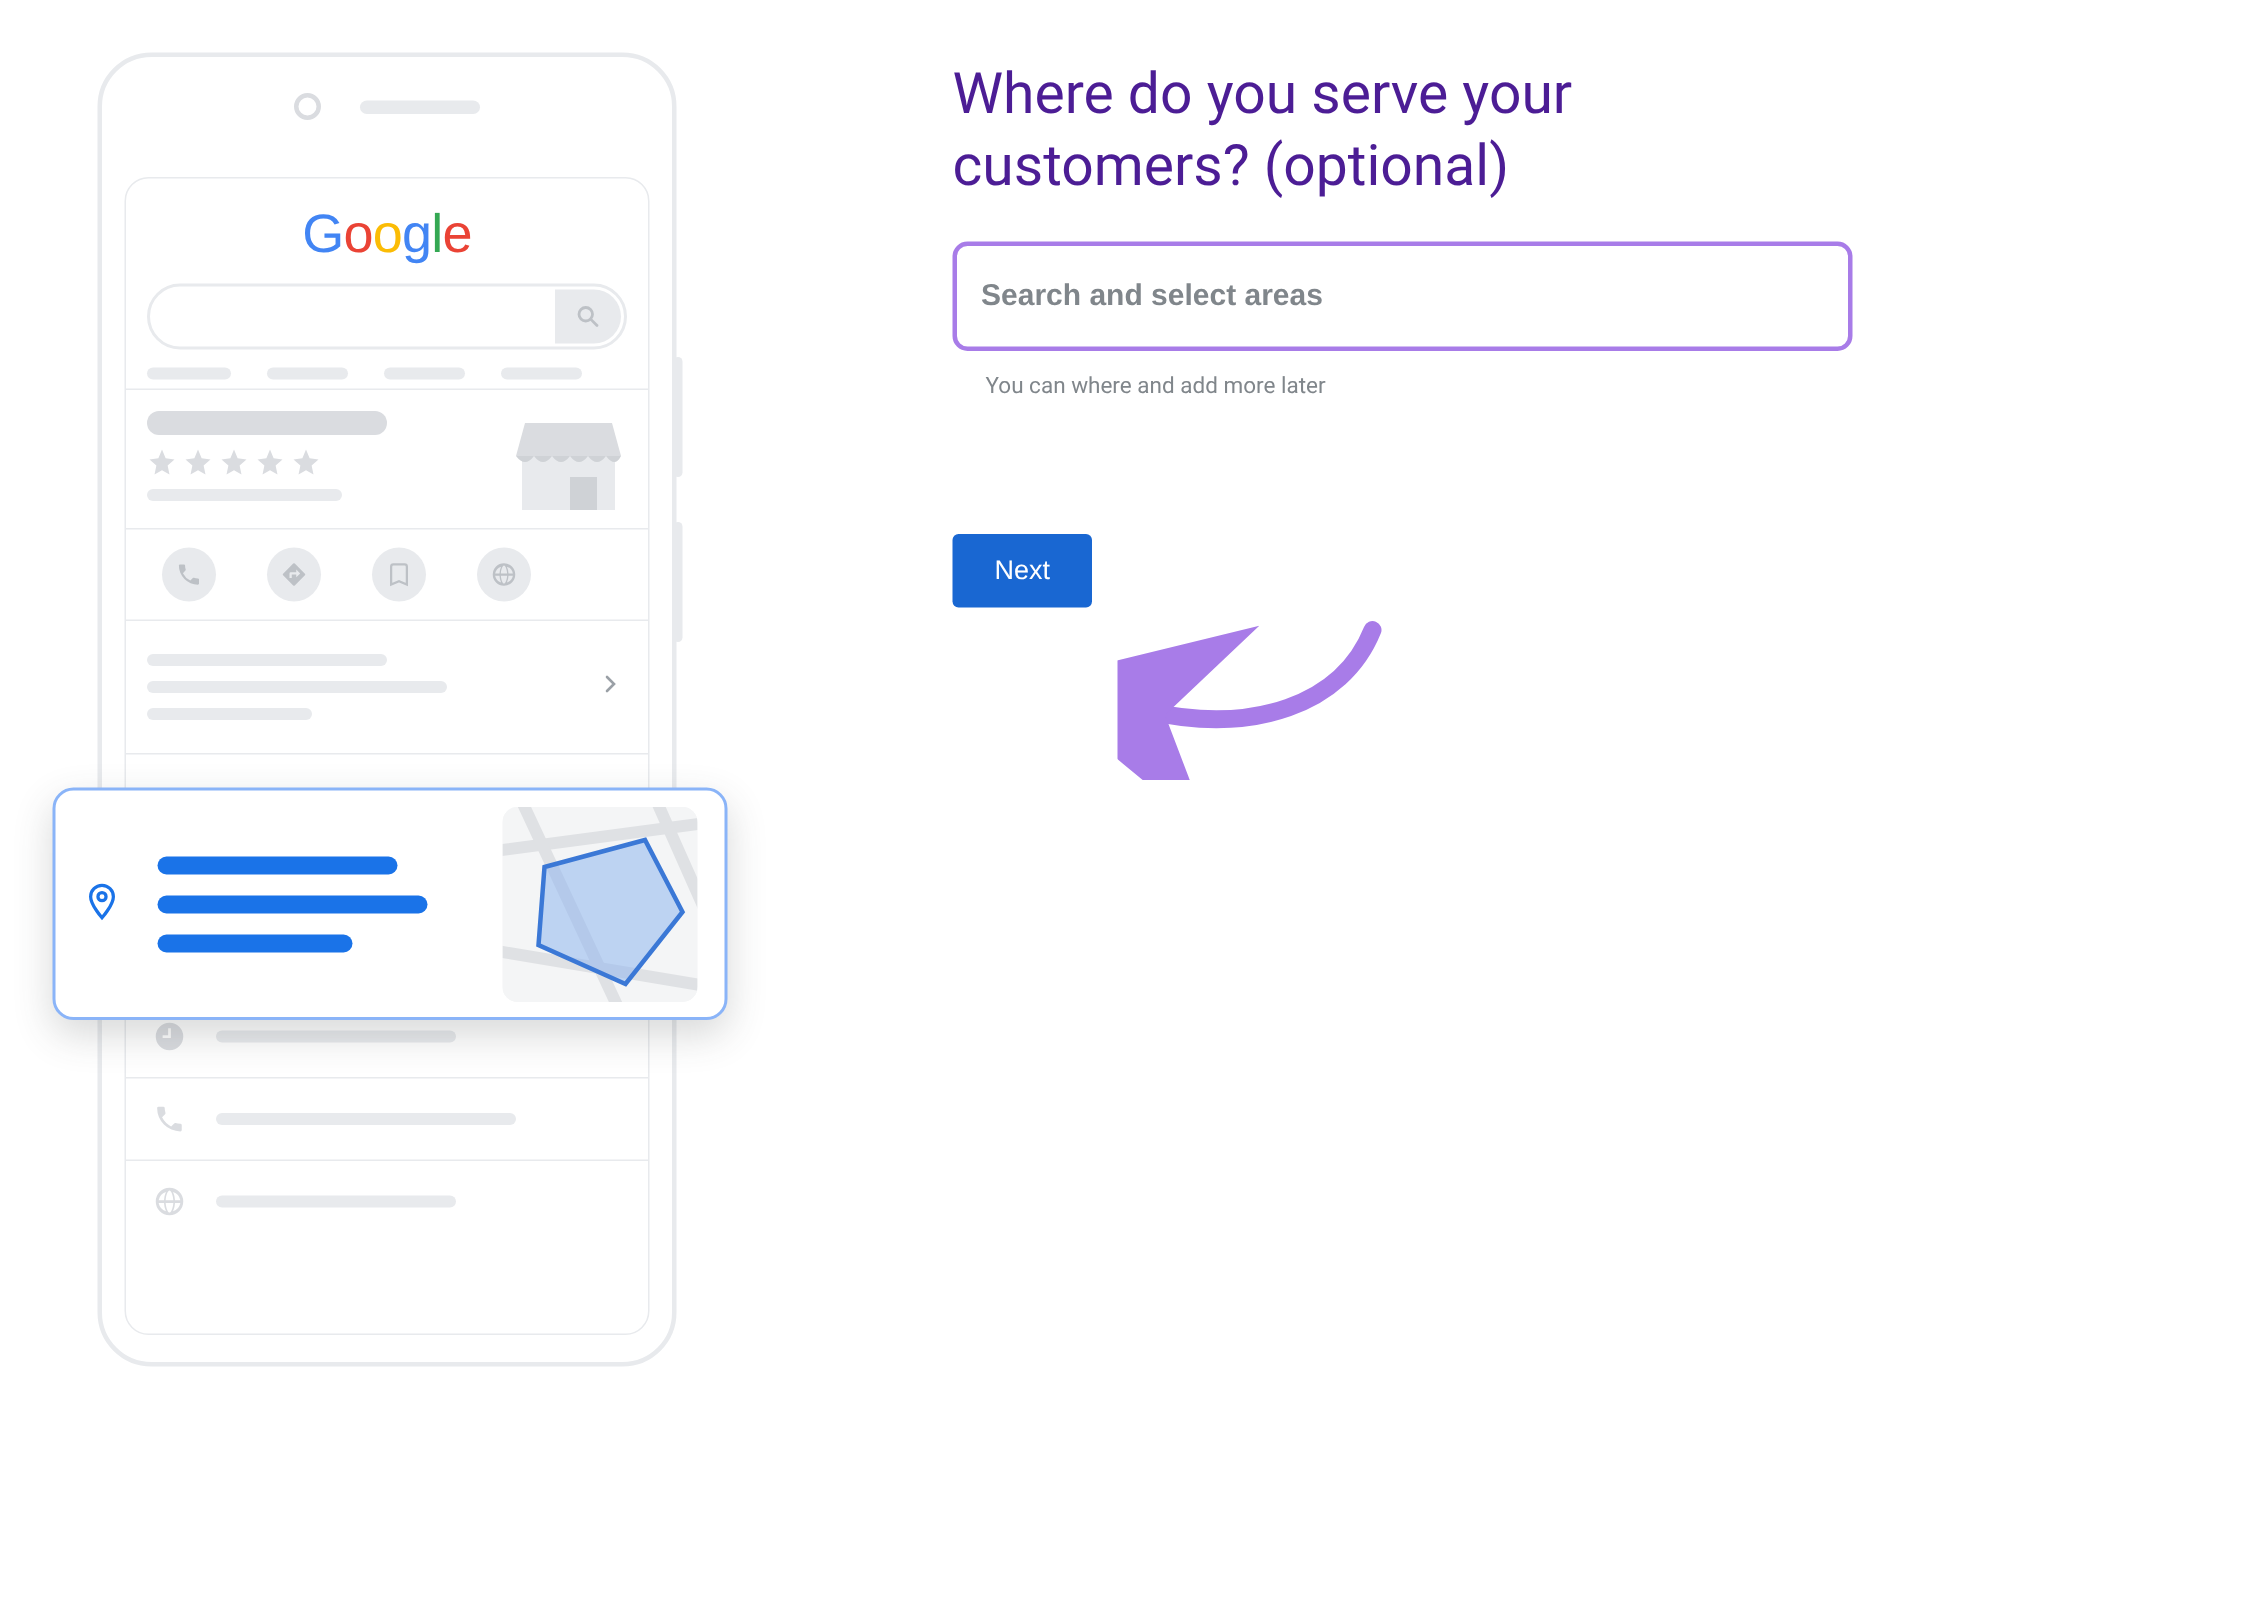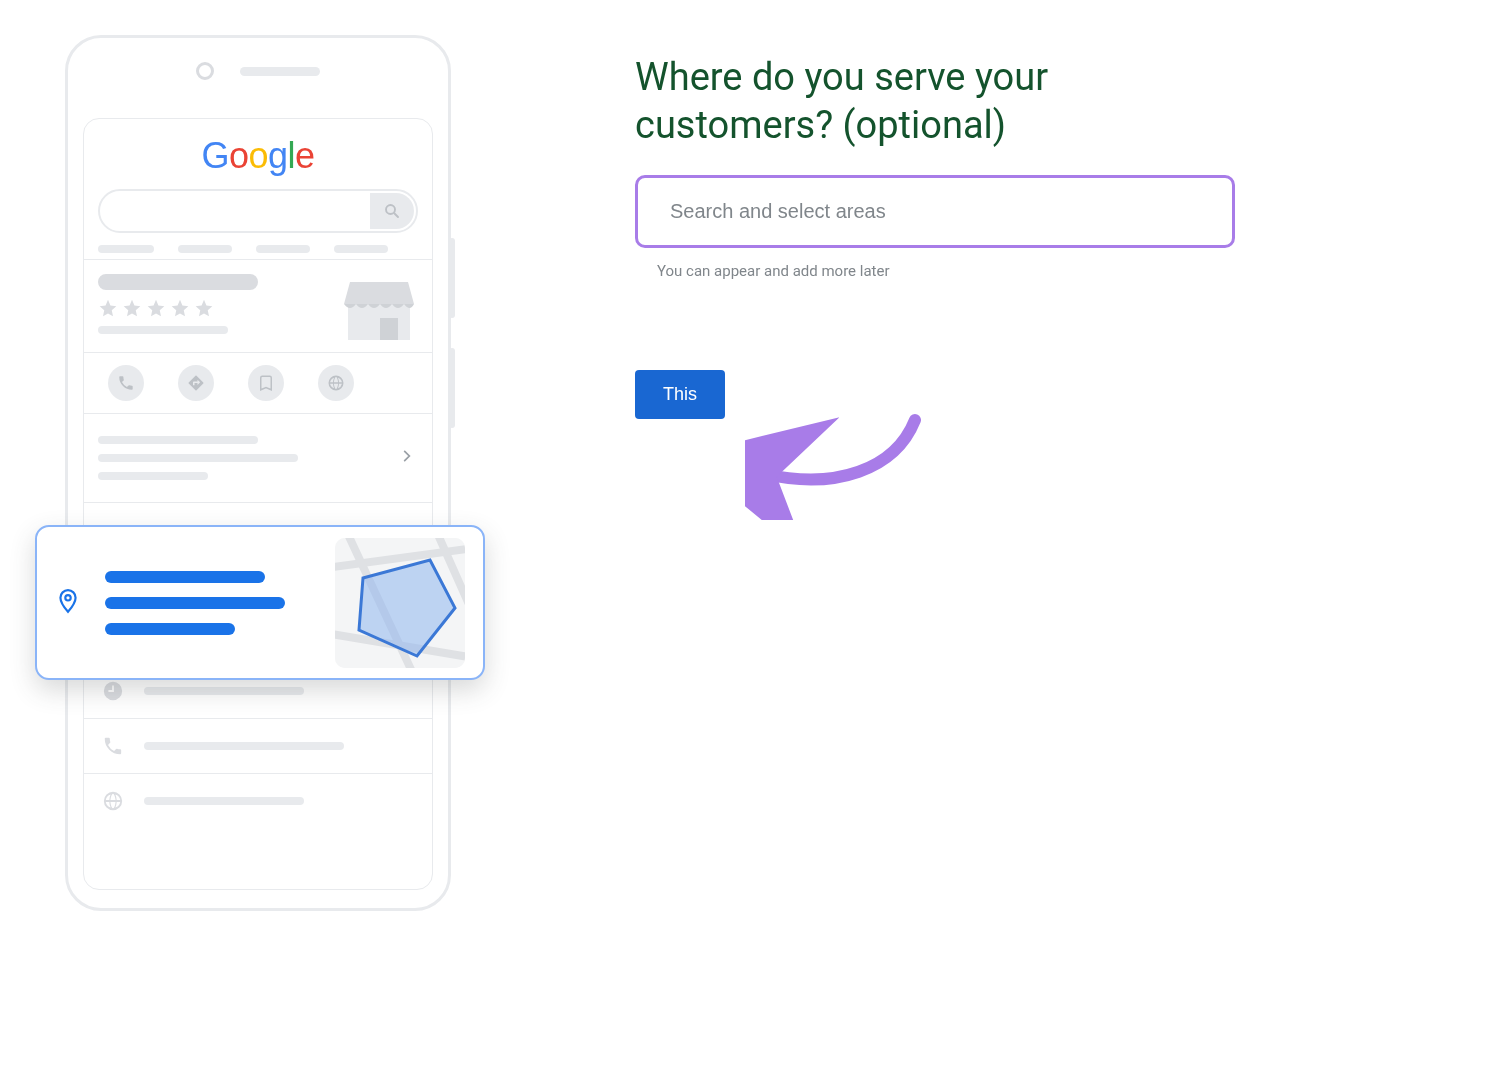--- a/index.html
+++ b/index.html
@@ -13,25 +13,25 @@
     --grey-800:#3c4043;
     --blue-600:#1a73e8;
     --blue-700:#1967d2;
     --purple:#a87ce8;
   }
   html,body{margin:0;padding:0;font-family:Roboto,Arial,sans-serif;background:#fff;color:var(--grey-800);}
   .stage{width:1270px;height:940px;position:relative;}
 
   
   .form{position:absolute;left:635px;top:40px;width:600px;}
-  .form h1{font-size:38px;line-height:1.25;font-weight:400;color:#14532d;margin:14px 0 26px;}
+  .form h1{font-size:38px;line-height:1.25;font-weight:400;color:#4c1d95;margin:0 0 26px;}
   .form .desc{font-size:18px;line-height:1.55;color:var(--grey-700);margin:0 0 50px;}
   .input-wrap{border:3px solid var(--purple);border-radius:10px;padding:0;margin-bottom:14px;}
   .input-wrap input{width:100%;box-sizing:border-box;border:none;outline:none;background:transparent;
-    font-size:20px;color:var(--grey-700);padding:22px 32px;}
+    font-size:20px;color:var(--grey-700);padding:22px 16px;font-weight:bold;}
   .input-wrap input::placeholder{color:var(--grey-600);}
   .hint{font-size:15px;color:var(--grey-600);margin:0 0 0 22px;}
   .next-btn{display:inline-block;margin-top:90px;background:var(--blue-700);color:#fff;border:none;
     font-size:18px;font-weight:500;padding:14px 28px;border-radius:4px;cursor:pointer;}
 
   
   .arrow{position:absolute;left:745px;top:410px;width:200px;height:110px;}
 
   
   .phone{position:absolute;left:65px;top:35px;width:380px;height:870px;
@@ -257,23 +257,23 @@
       </svg>
     </div>
   </div>
 
   <div class="form">
     <h1>Where do you serve your customers? (optional)</h1>
 
     <div class="input-wrap">
       <input type="text" placeholder="Search and select areas" style="">
     </div>
-    <p class="hint">You can appear and add more later</p>
-
-    <button class="next-btn">This</button>
+    <p class="hint">You can where and add more later</p>
+
+    <button class="next-btn">Next</button>
   </div>
 
   <div class="arrow">
     <svg viewBox="0 0 200 110" width="200" height="110">
       <defs>
         <marker id="arrh" markerWidth="14" markerHeight="14" refX="5" refY="6" orient="auto">
           <path d="M0,0 L12,6 L0,12 L4,6 Z" fill="#a87ce8"></path>
         </marker>
       </defs>
       <path d="M170,10 C150,60 90,80 20,64" fill="none" stroke="#a87ce8" stroke-width="12" stroke-linecap="round" marker-end="url(#arrh)"></path>

